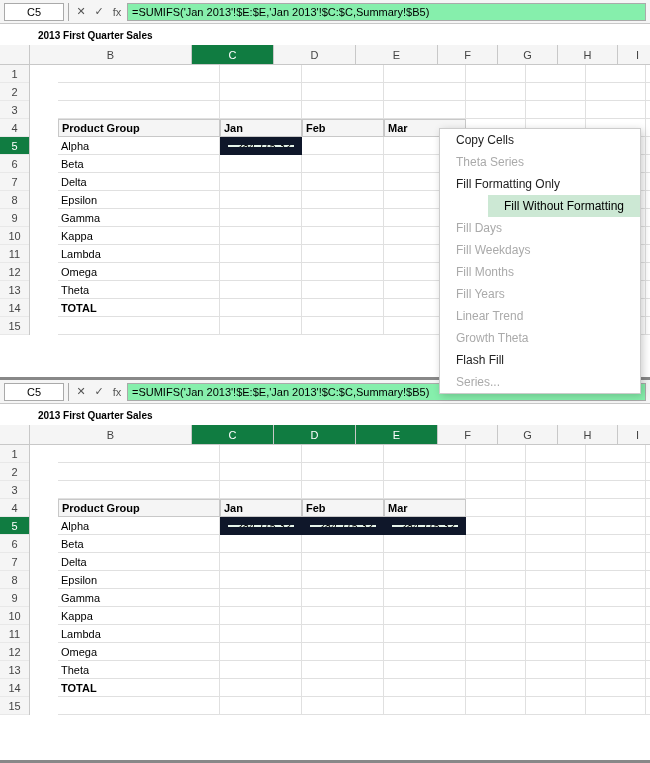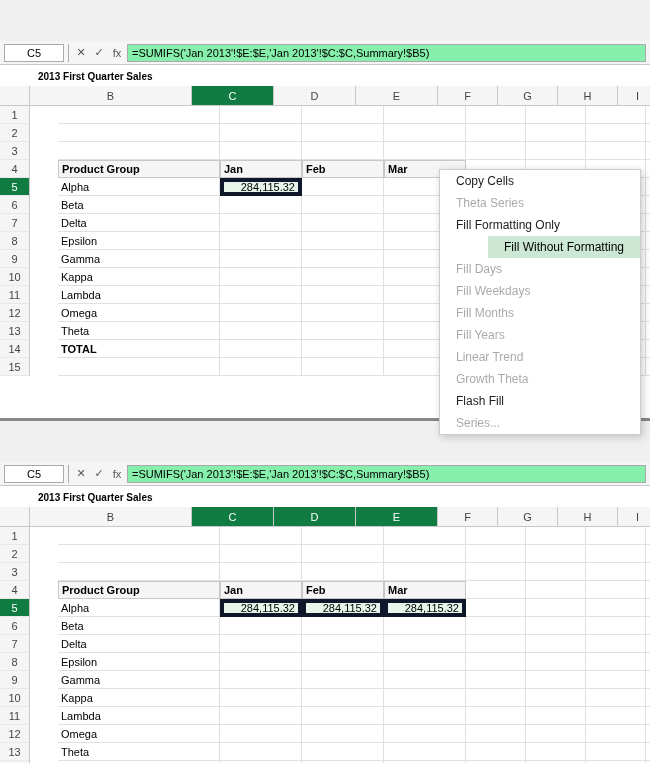--- a/index.html
+++ b/index.html
@@ -20,21 +20,20 @@
 
     
     .formula-bar {
       display: flex;
       align-items: center;
       height: 24px;
       background: #f5f5f5;
       border-bottom: 1px solid #c8c8c8;
       padding: 0 4px;
       gap: 2px;
-      margin-top: 41px;
     }
 
     .cell-ref-box {
       width: 60px;
       height: 18px;
       border: 1px solid #aaa;
       font-size: 11px;
       text-align: center;
       background: white;
       display: flex;
@@ -146,21 +145,22 @@
       font-size: 11px;
       display: flex;
       align-items: center;
       overflow: hidden;
       white-space: nowrap;
       background: white;
     }
 
     .cell.selected {
       background: #e6f4ea;
-      border: 4px solid #0f172a;
+      border: 8px solid #0f172a;
+      font-style: italic;
     }
 
     .cell.header-cell {
       background: #f5f5f5;
       font-weight: bold;
       border: 1px solid #c8c8c8;
     }
 
     .cell.bold { font-weight: bold; }
 

